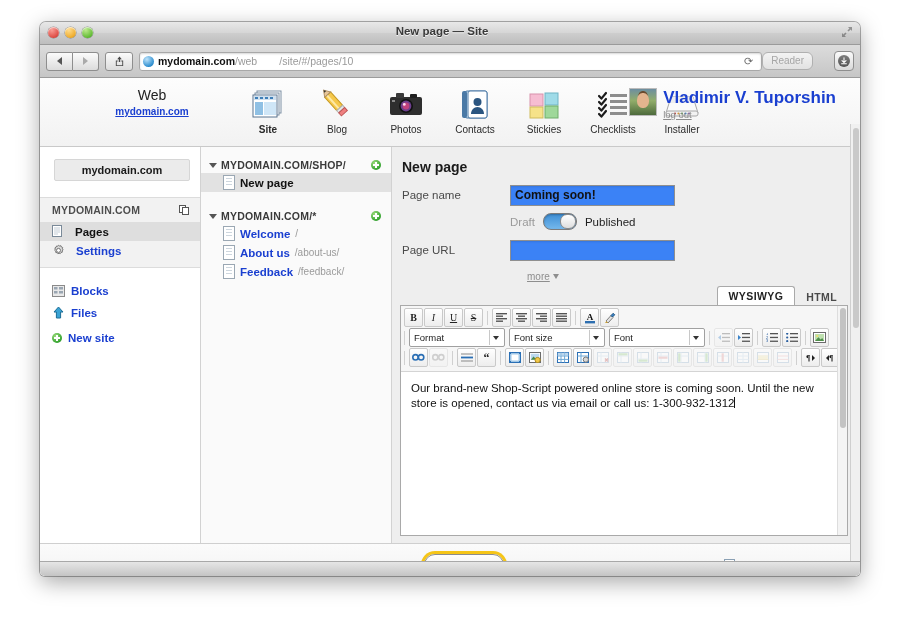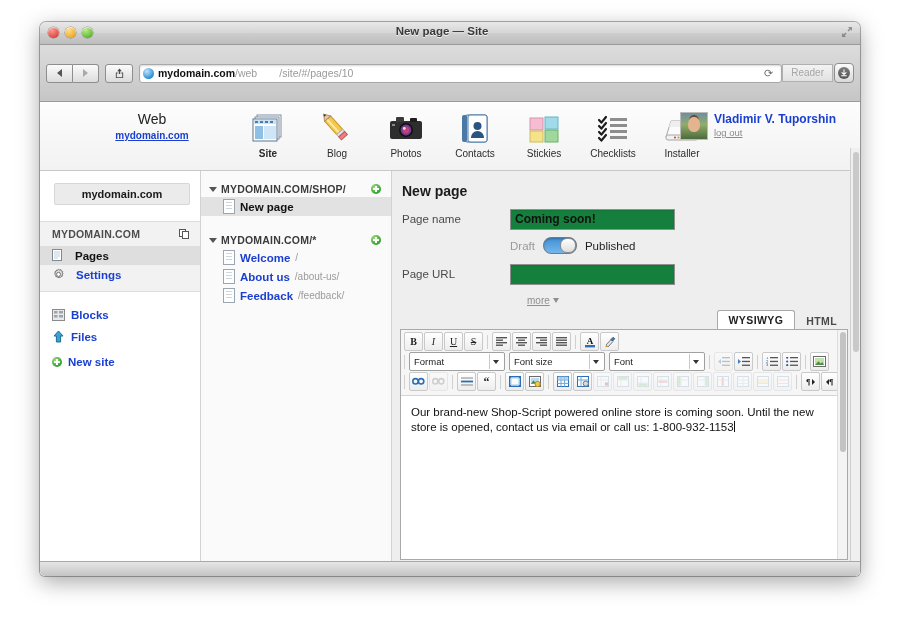--- a/index.html
+++ b/index.html
@@ -20,43 +20,43 @@
   .lights{position:absolute;left:8px;top:5px;display:flex;gap:6px;}
   .light{width:11px;height:11px;border-radius:50%;box-shadow:inset 0 1px 1px rgba(255,255,255,.65),0 0 0 .5px rgba(0,0,0,.35);}
   .l-red{background:radial-gradient(circle at 35% 28%,#f99d95,#e0524a 65%,#b5322c);}
   .l-yel{background:radial-gradient(circle at 35% 28%,#ffdc8e,#f0b033 65%,#c78a17);}
   .l-grn{background:radial-gradient(circle at 35% 28%,#bdea8c,#69bf3b 65%,#3f9520);}
   .resize-ico{position:absolute;right:7px;top:4px;width:12px;height:12px;opacity:.55;}
 
   
   .urlbar{height:24px;position:relative;
     background:linear-gradient(to bottom,#dcdcdc,#c6c6c6);
-    border-bottom:1px solid #9b9b9b;display:flex;align-items:center;padding:16px 6px;}
+    border-bottom:1px solid #9b9b9b;display:flex;align-items:center;padding:4px 6px;}
   .btn-grp{display:flex;margin-right:6px;}
   .navbtn{width:25px;height:17px;border:1px solid #8e8e8e;
     background:linear-gradient(to bottom,#fbfbfb,#dcdcdc);
     display:flex;align-items:center;justify-content:center;}
   .navbtn:first-child{border-radius:3px 0 0 3px;}
   .navbtn:last-child{border-radius:0 3px 3px 0;border-left:none;}
   .tri{width:0;height:0;border-top:4px solid transparent;border-bottom:4px solid transparent;}
   .tri-l{border-right:5px solid #555;}
   .tri-r{border-left:5px solid #aaa;}
   .sharebtn{width:26px;height:17px;border:1px solid #8e8e8e;border-radius:3px;
     background:linear-gradient(to bottom,#fbfbfb,#dcdcdc);margin-right:6px;
     display:flex;align-items:center;justify-content:center;}
   .addrfield{flex:1;height:17px;background:#fff;border:1px solid #a8a8a8;border-radius:3px;
     display:flex;align-items:center;padding:0 3px;box-shadow:inset 0 1px 2px rgba(0,0,0,.16);}
   .globe{width:11px;height:11px;border-radius:50%;margin-right:4px;flex:none;
     background:radial-gradient(circle at 35% 30%,#bfe4fb,#2f8fd0 70%,#15649b);}
   .addrtxt{font-size:10.5px;color:#999;white-space:nowrap;}
   .addrtxt b{color:#111;font-weight:bold;}
   .addrpath{margin-left:22px;color:#9a9a9a;}
   .reloadico{margin-left:auto;font-size:11px;color:#6a6a6a;padding:0 5px;}
-  .readerbtn{height:16px;border:1px solid #b0b0b0;border-radius:0;background:linear-gradient(to bottom,#f3f3f3,#e2e2e2);
-    font-size:10px;color:#a6a6a6;padding:0 8px;line-height:15px;margin-right:1px;}
+  .readerbtn{height:16px;border:1px solid #b0b0b0;border-radius:6px;background:linear-gradient(to bottom,#f3f3f3,#e2e2e2);
+    font-size:10px;color:#a6a6a6;padding:0 8px;line-height:15px;margin-right:21px;}
   .dlbtn{width:18px;height:18px;border:1px solid #8e8e8e;border-radius:4px;
     background:linear-gradient(to bottom,#fbfbfb,#d9d9d9);display:flex;align-items:center;justify-content:center;}
   .dlcirc{width:12px;height:12px;border-radius:50%;background:linear-gradient(to bottom,#7d7d7d,#545454);
     display:flex;align-items:center;justify-content:center;}
 
   
   .page{position:relative;height:508px;background:#fff;overflow:hidden;}
 
   
   .appheader{height:68px;position:relative;border-bottom:1px solid #c9c9c9;
@@ -69,21 +69,21 @@
   .app{width:48px;text-align:center;cursor:default;}
   .app .ic{height:38px;display:flex;align-items:flex-end;justify-content:center;}
   .app .lb{font-size:10px;color:#2b2b2b;margin-top:3px;}
   .app.sel .lb{font-weight:bold;}
 
   .userbox{position:absolute;right:24px;top:10px;display:flex;align-items:flex-start;gap:6px;}
   .avatar{width:26px;height:26px;border:1px solid #bbb;flex:none;overflow:hidden;
     background:linear-gradient(to bottom,#6d8ea0 0%,#91ad6a 45%,#4d6a3c 100%);position:relative;}
   .av-face{position:absolute;left:7px;top:4px;width:12px;height:15px;border-radius:46% 46% 44% 44%;
     background:#e3b48e;box-shadow:0 -3px 0 -1px #6a4a2e;}
-  .uname{font-size:12px;font-weight:bold;color:#1a3fd0;}
+  .uname{font-size:17px;font-weight:bold;color:#1a3fd0;}
   .ulogout{font-size:9.5px;color:#8b8b8b;text-decoration:underline;margin-top:1px;}
 
   
   .cols{position:absolute;top:69px;left:0;right:0;bottom:42px;display:flex;}
   .leftcol{width:160px;border-right:1px solid #d2d2d2;background:#fff;position:relative;padding-top:12px;}
   .domainbox{margin:0 10px 0 14px;height:20px;background:#ebebeb;border:1px solid #d6d6d6;border-radius:2px;
     display:flex;align-items:center;justify-content:center;font-size:11px;font-weight:bold;color:#1a1a1a;}
   .navgroup{margin-top:16px;background:#f2f2f2;border-top:1px solid #dcdcdc;border-bottom:1px solid #dcdcdc;padding-bottom:7px;}
   .navhdr{display:flex;align-items:center;justify-content:space-between;padding:6px 10px 6px 12px;
     font-size:10.5px;font-weight:bold;color:#4d4d4d;letter-spacing:.2px;}
@@ -111,21 +111,21 @@
   .treerow .sl{color:#9b9b9b;font-size:10px;}
   .docico{width:10px;height:13px;background:#fff;border:1px solid #9aa7b3;position:relative;flex:none;}
   .docico:after{content:"";position:absolute;left:2px;top:2px;right:2px;height:1px;
     box-shadow:0 0 0 0 #cdd6de,0 3px 0 0 #cdd6de,0 6px 0 0 #cdd6de;background:#cdd6de;}
 
   
   .maincol{flex:1;background:#eeeeee;position:relative;}
   .mainhdr{font-size:14px;font-weight:bold;color:#1b1b1b;padding:12px 0 0 10px;}
   .frow{display:flex;align-items:flex-start;padding:10px 0 0 10px;}
   .flabel{width:108px;font-size:11.5px;color:#4a4a4a;padding-top:4px;}
-  .finput{width:155px;height:19px;background:#15803d;border:1px solid #8f8f8f;
+  .finput{width:155px;height:19px;background:#3b82f6;border:1px solid #8f8f8f;
     box-shadow:inset 0 1px 2px rgba(0,0,0,.10);font-size:12px;font-weight:bold;color:#111;
     padding:0 4px;line-height:19px;}
   .toggrow{display:flex;align-items:center;gap:8px;margin:7px 0 0 118px;}
   .tlabel{font-size:11.5px;color:#9a9a9a;}
   .tlabel.on{color:#1e1e1e;}
   .switch{width:32px;height:15px;border-radius:8px;border:1px solid #7b7b7b;position:relative;
     background:linear-gradient(to bottom,#3f8fd6,#74b8ec);box-shadow:inset 0 1px 2px rgba(0,0,0,.25);}
   .knob{position:absolute;right:0;top:0;width:14px;height:13px;border-radius:7px;border:1px solid #8a8a8a;
     background:linear-gradient(to bottom,#ffffff,#dedede);}
   .hint{font-size:10px;color:#222;margin:4px 0 0 118px;font-weight:bold;}
@@ -810,21 +810,21 @@
                 </div>
               <div class="tb">
                   <svg width="11" height="10" viewBox="0 0 11 10">
                     <text x="4" y="8" font-size="8" font-weight="bold" fill="#1b1b1b" font-family="Liberation Serif, serif">¶</text>
                     <path d="M4 2 1 5 4 8z" fill="#222"></path>
                   </svg>
                 </div>
             </div>
           </div>
 
-          <div class="ebody"><span>Our brand-new Shop-Script powered online store is coming soon. Until the new store is opened, contact us via email or call us: 1-800-932-1153</span><span class="caretbar"></span></div>
+          <div class="ebody"><span>Our brand-new Shop-Script powered online store is coming soon. Until the new store is opened, contact us via email or call us: 1-300-932-1312</span><span class="caretbar"></span></div>
 
           <div class="vscroll">
             <div class="vthumb"></div>
           </div>
         </div>
       </div>
     </div>
 
     <div class="footer">
       <div class="savewrap">

